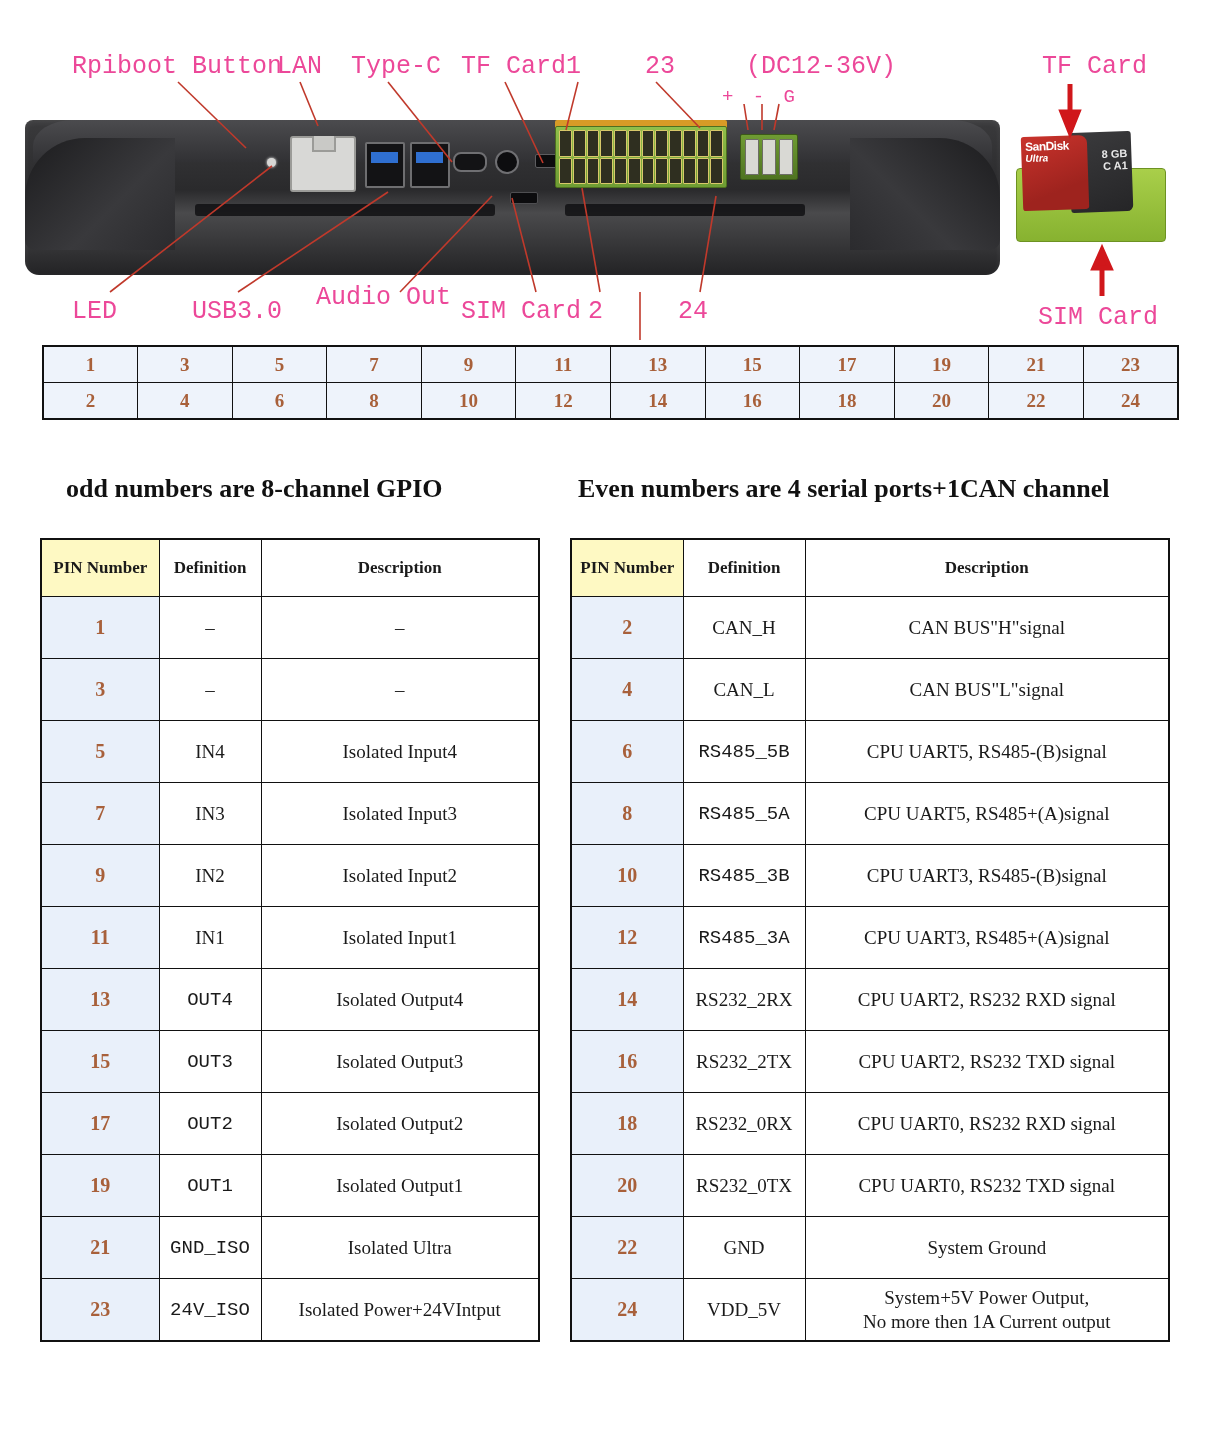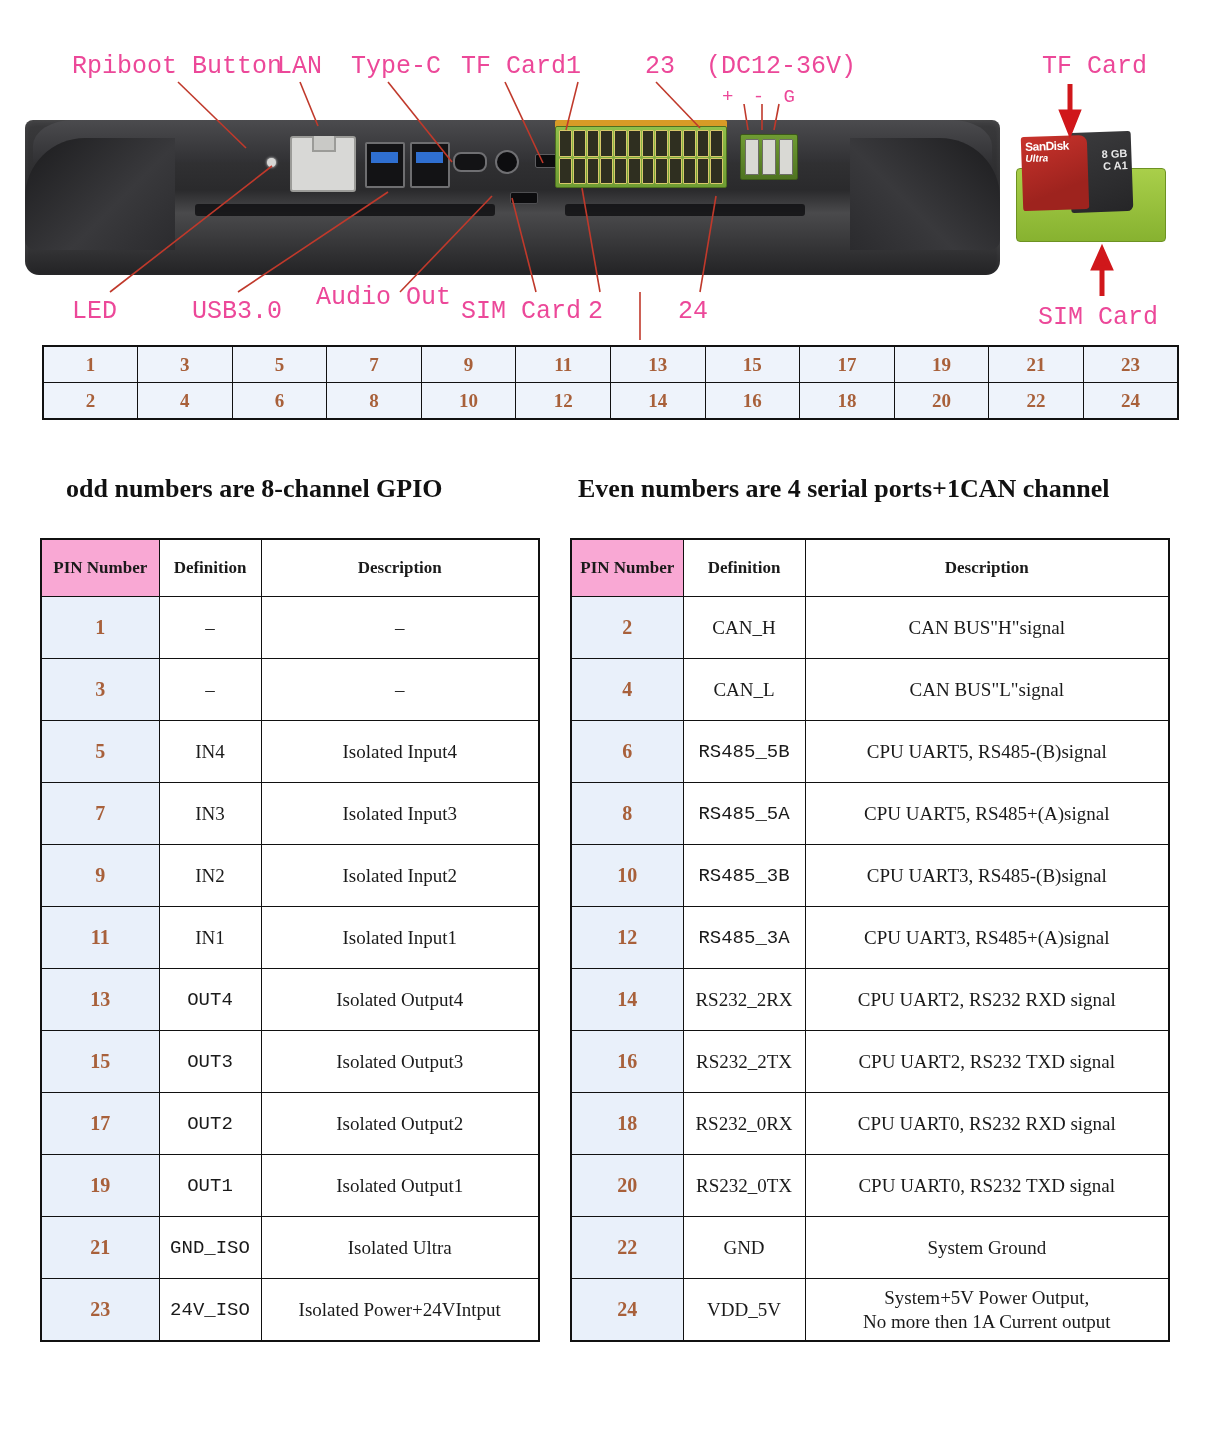--- a/index.html
+++ b/index.html
@@ -300,21 +300,21 @@
     height: 56px;
     font-weight: bold;
   }
   .pintable td { height: 61px; }
   .pintable td.pinnum {
     background: #e9f0fa;
     color: #a8603a;
     font-weight: bold;
     font-size: 20px;
   }
-  .pintable th.pinnum-head { background: #f9a8d4; font-family: Liberation Serif, serif; }
+  .pintable th.pinnum-head { background: #fef9c3; font-family: Liberation Serif, serif; }
   .def-blue { color: #2b4a9b; font-family: Liberation Mono, monospace; }
   .def-red { color: #d0171b; }
 
   #table-odd { left: 40px; top: 538px; width: 500px; }
   #table-even { left: 570px; top: 538px; width: 600px; }
 
   #table-odd col.c1 { width: 118px; }
   #table-odd col.c2 { width: 102px; }
   #table-even col.c1 { width: 112px; }
   #table-even col.c2 { width: 122px; }
@@ -325,21 +325,21 @@
 <body>
 
 <div id="diagram">
 
   <div class="callout-label" style="left:72px; top:52px;">Rpiboot Button</div>
   <div class="callout-label" style="left:277px; top:52px;">LAN</div>
   <div class="callout-label" style="left:351px; top:52px;text-align:right;">Type-C</div>
   <div class="callout-label" style="left:461px; top:52px;">TF Card</div>
   <div class="callout-label" style="left:566px; top:52px;">1</div>
   <div class="callout-label" style="left:645px; top:52px;">23</div>
-  <div class="callout-label" style="left:706px; top:52px;">(DC12-36V)</div>
+  <div class="callout-label" style="left:746px; top:52px;">(DC12-36V)</div>
   <div class="callout-label" style="left:722px; top:86px; font-size:19px; letter-spacing:4px;">+    -    G</div>
   <div class="callout-label" style="left:1042px; top:52px;">TF Card</div>
 
   <div class="callout-label" style="left:72px; top:297px;">LED</div>
   <div class="callout-label" style="left:192px; top:297px;">USB3.0</div>
   <div class="callout-label" style="left:316px; top:283px;">Audio Out</div>
   <div class="callout-label" style="left:461px; top:297px;">SIM Card</div>
   <div class="callout-label" style="left:588px; top:297px;">2</div>
   <div class="callout-label" style="left:678px; top:297px;">24</div>
   <div class="callout-label" style="left:1038px; top:303px;">SIM Card</div>

